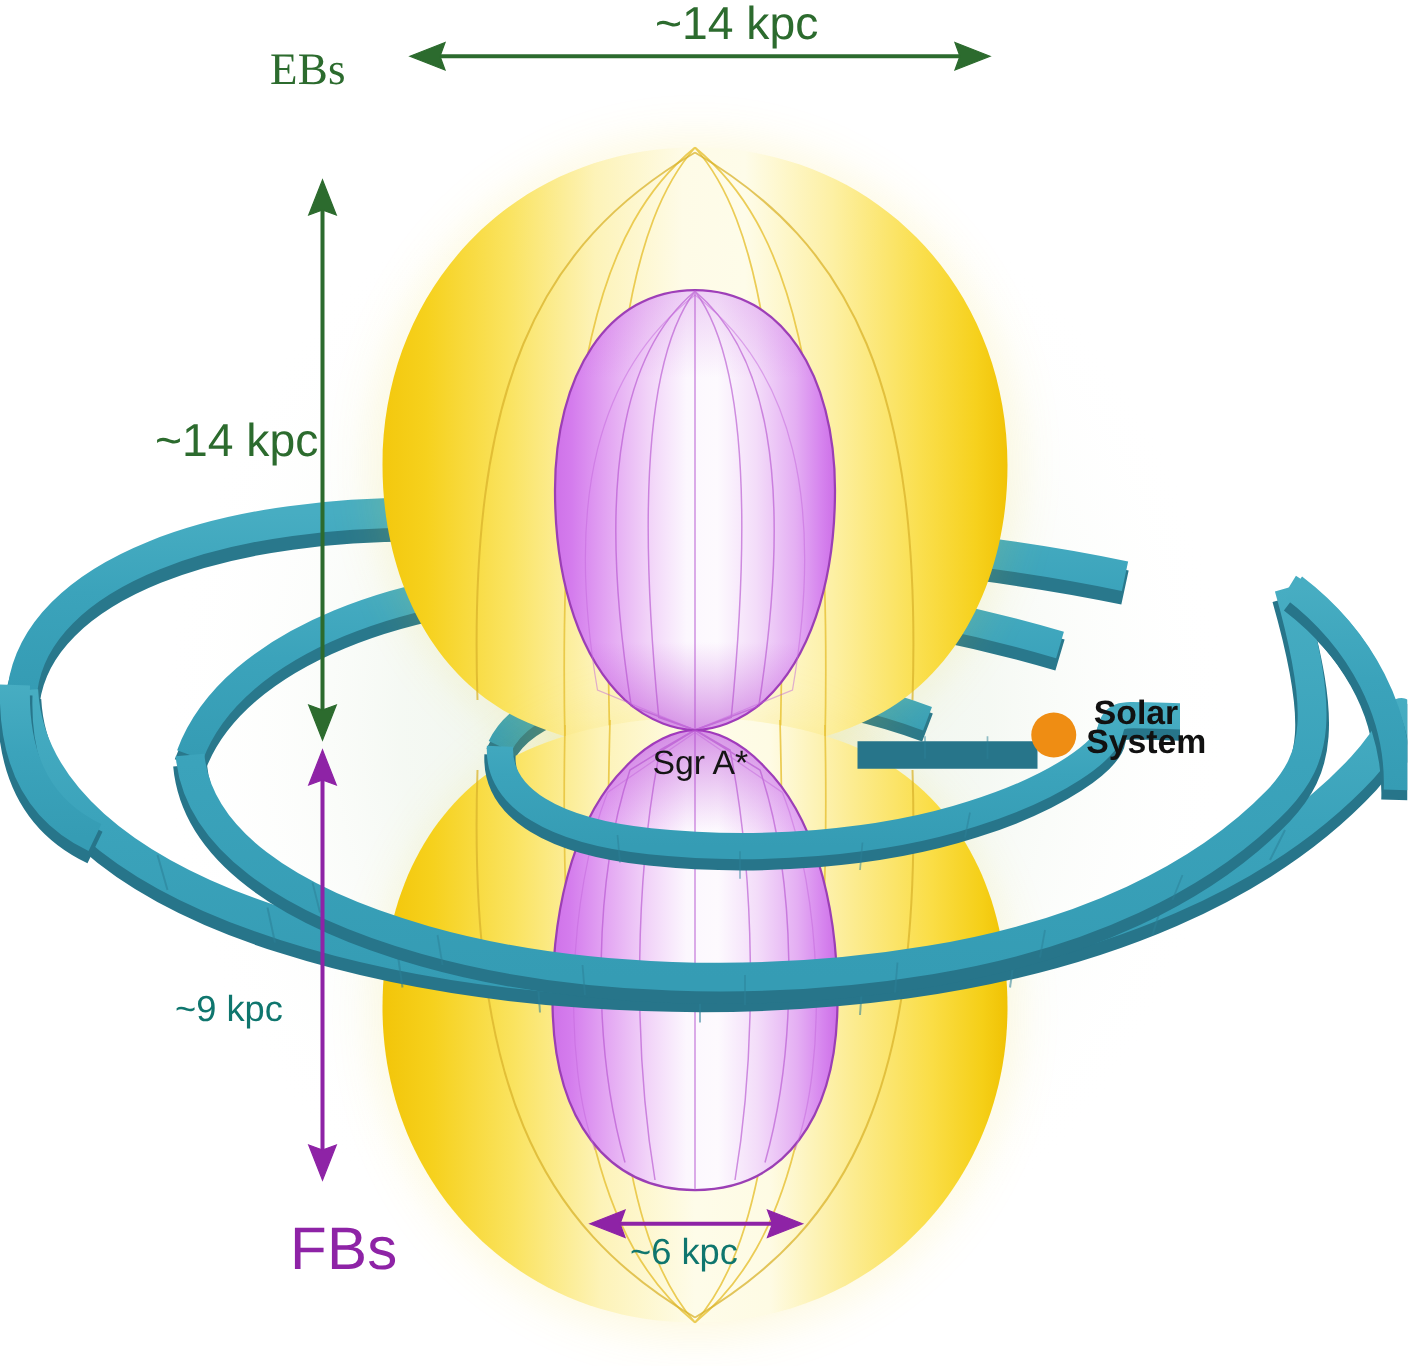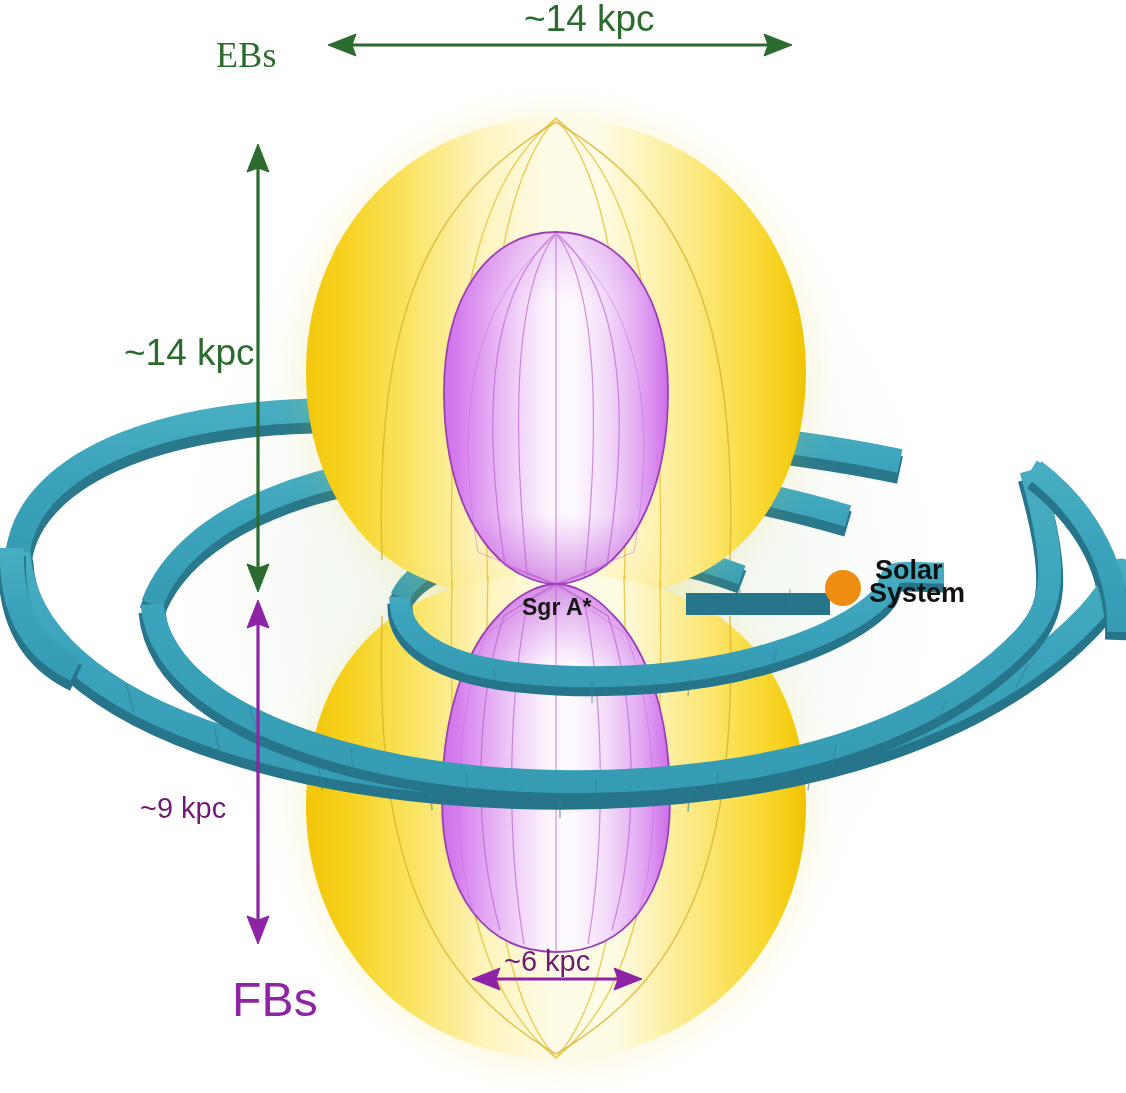--- a/index.html
+++ b/index.html
@@ -39,33 +39,33 @@
     color: #8e23a6;
     font-size: 48px;
     font-weight: 400;
     letter-spacing: 0.2px;
   }
   .green-dim {
     color: #2c6b2e;
     font-size: 37px;
   }
   .purple-dim {
-    color: #701a75;
+    color: #0f766e;
     font-size: 29px;
   }
   .black-label {
     color: #111111;
     font-size: 27px;
     font-weight: 600;
     line-height: 1.02;
   }
   .sgr-label {
     color: #151515;
-    font-size: 23px;
-    font-weight: 700;
+    font-size: 27px;
+    font-weight: 400;
   }
   .watermark {
     position: absolute;
     right: 12px;
     bottom: 8px;
     color: #4a4a4a;
     font-size: 28px;
     letter-spacing: 1px;
     opacity: 0.92;
     font-family: "DejaVu Sans", sans-serif;
@@ -426,21 +426,21 @@
   </svg>
 
   <div class="txt eb-label" style="left:216px; top:37px;font-family:Liberation Serif, serif;">EBs</div>
 
   <div class="txt green-dim" style="left:524px; top:0px;">~14 kpc</div>
 
   <div class="txt green-dim" style="left:124px; top:334px;">~14 kpc</div>
 
   <div class="txt purple-dim" style="left:140px; top:793px;">~9 kpc</div>
 
-  <div class="txt purple-dim" style="left:504px; top:946px;">~6 kpc</div>
+  <div class="txt purple-dim" style="left:504px; top:987px;">~6 kpc</div>
 
   <div class="txt fb-label" style="left:232px; top:975px;">FBs</div>
 
   <div class="txt sgr-label" style="left:522px; top:596px;">Sgr A*</div>
 
   <div class="txt black-label" style="left:875px; top:532px;margin-top:25px;">Solar</div>
   <div class="txt black-label" style="left:869px; top:580px;">System</div>
 
 
 </div>

